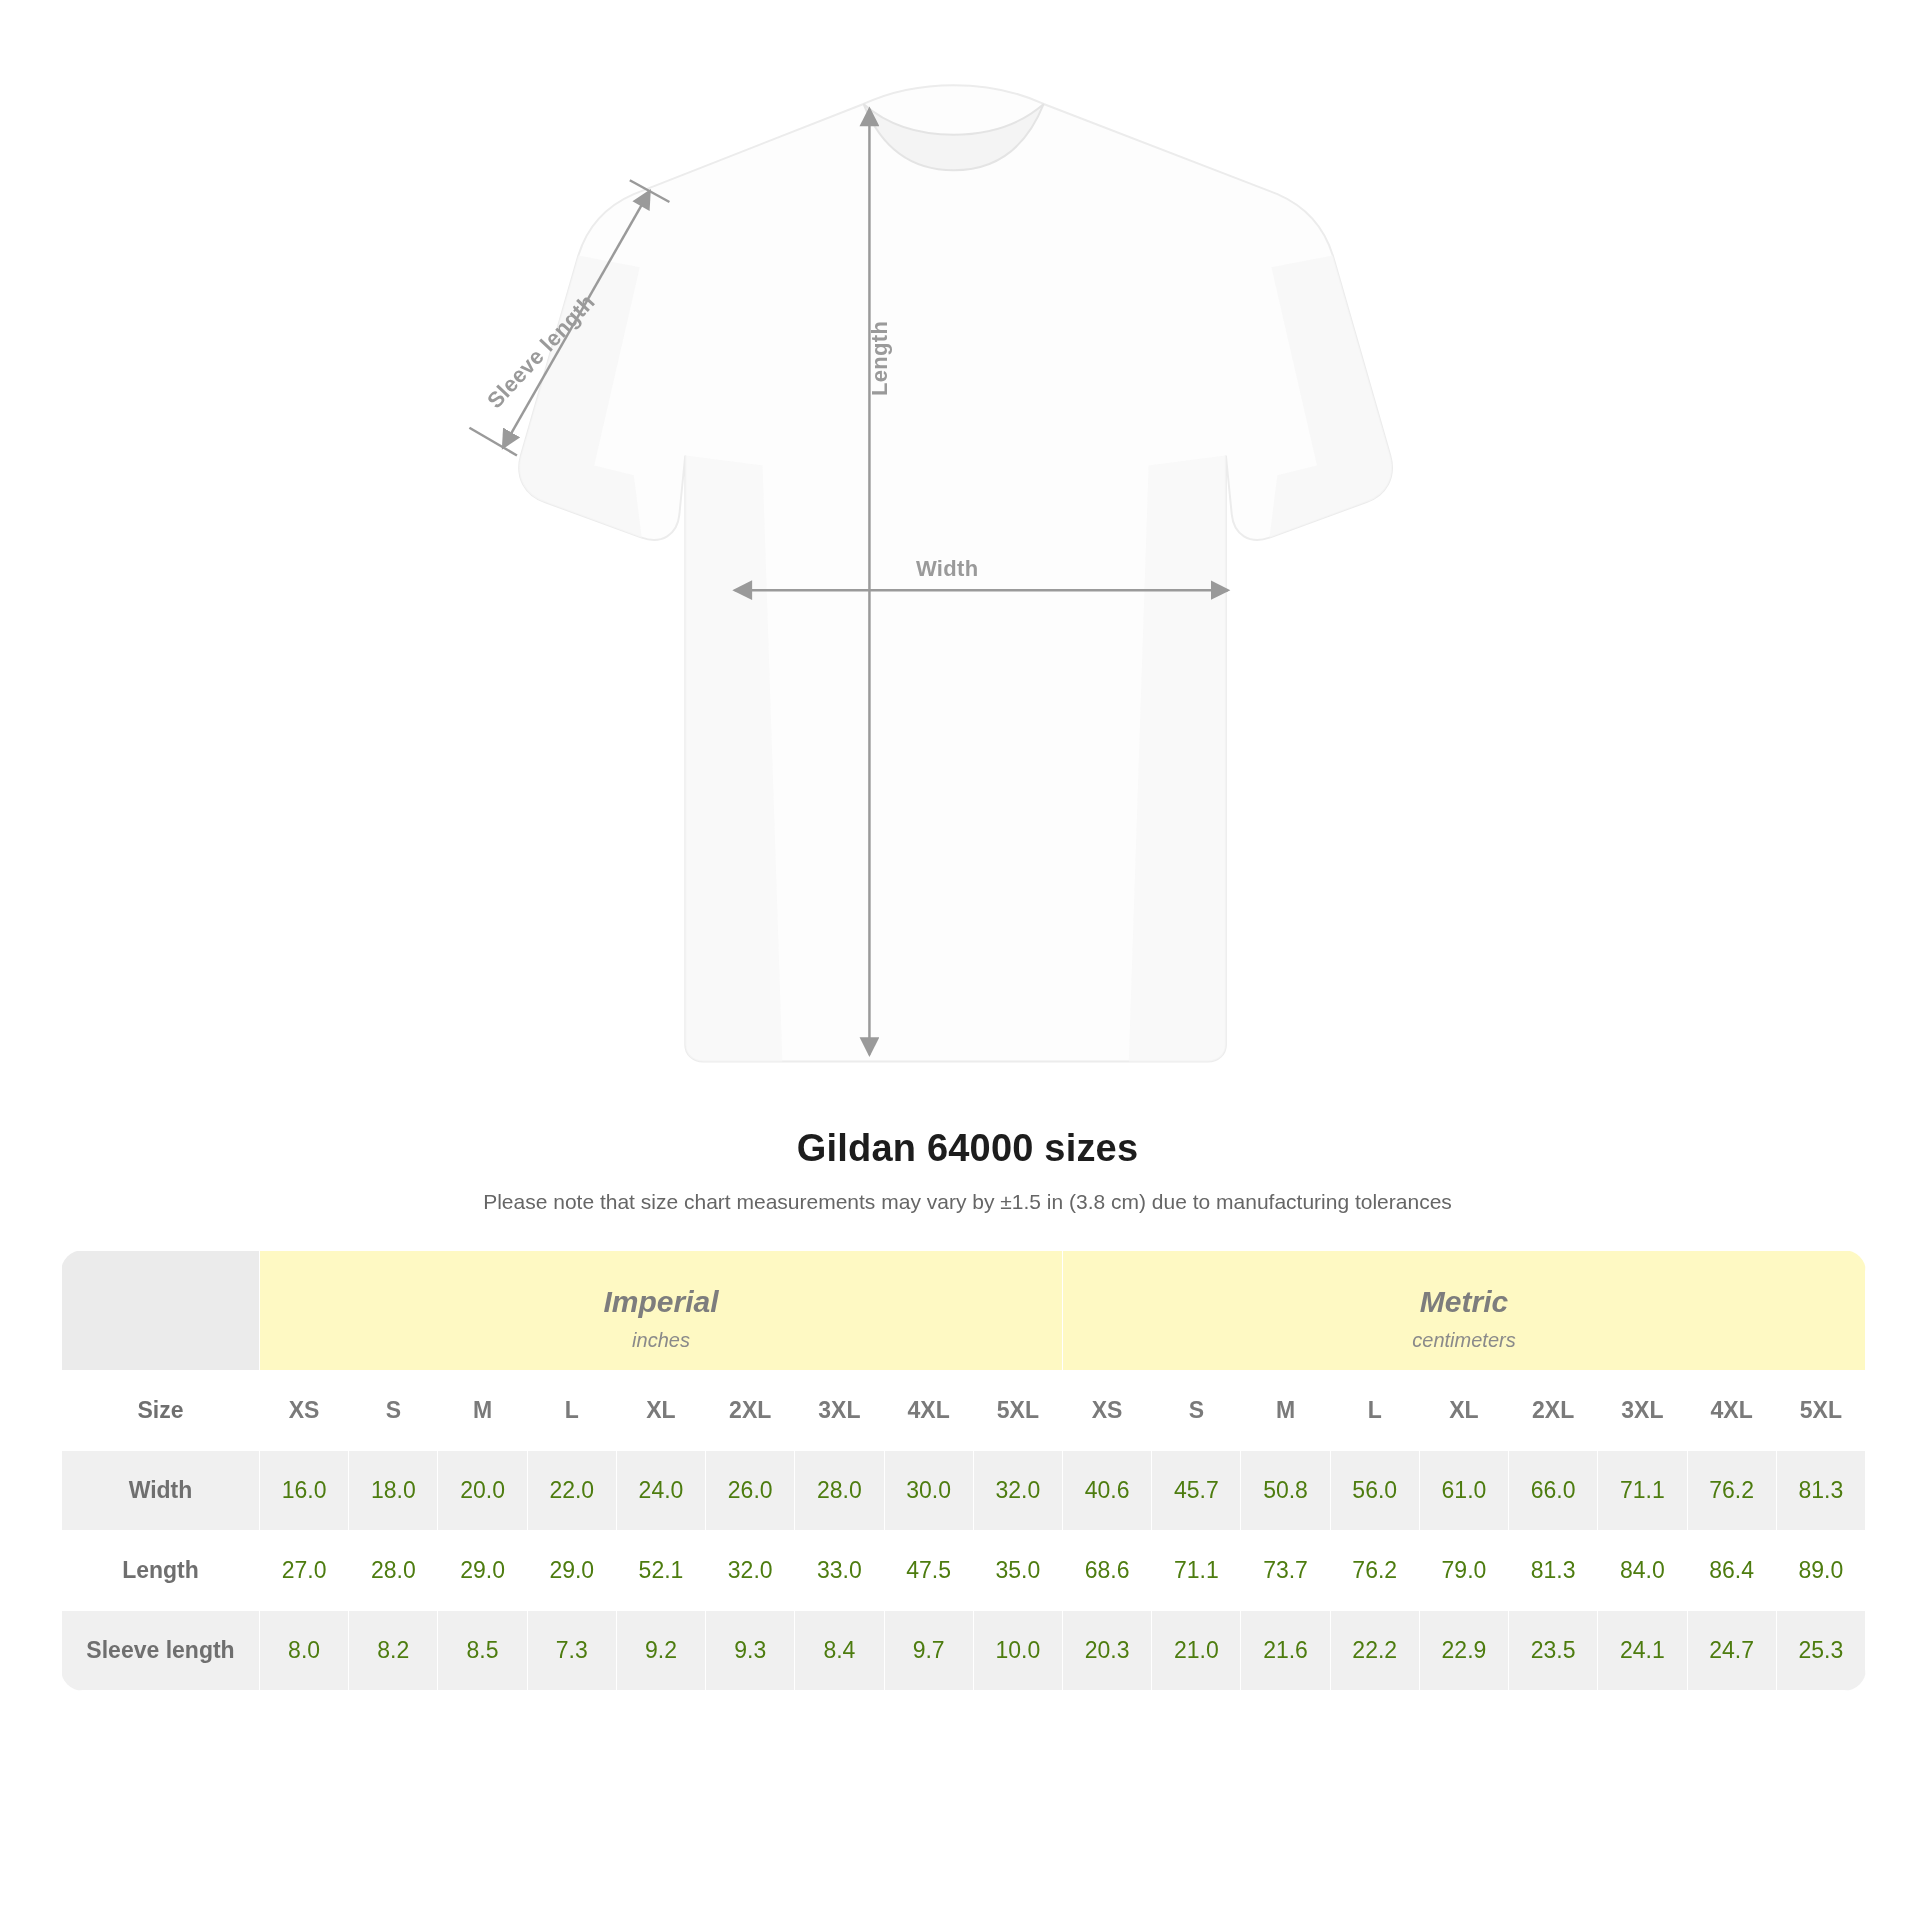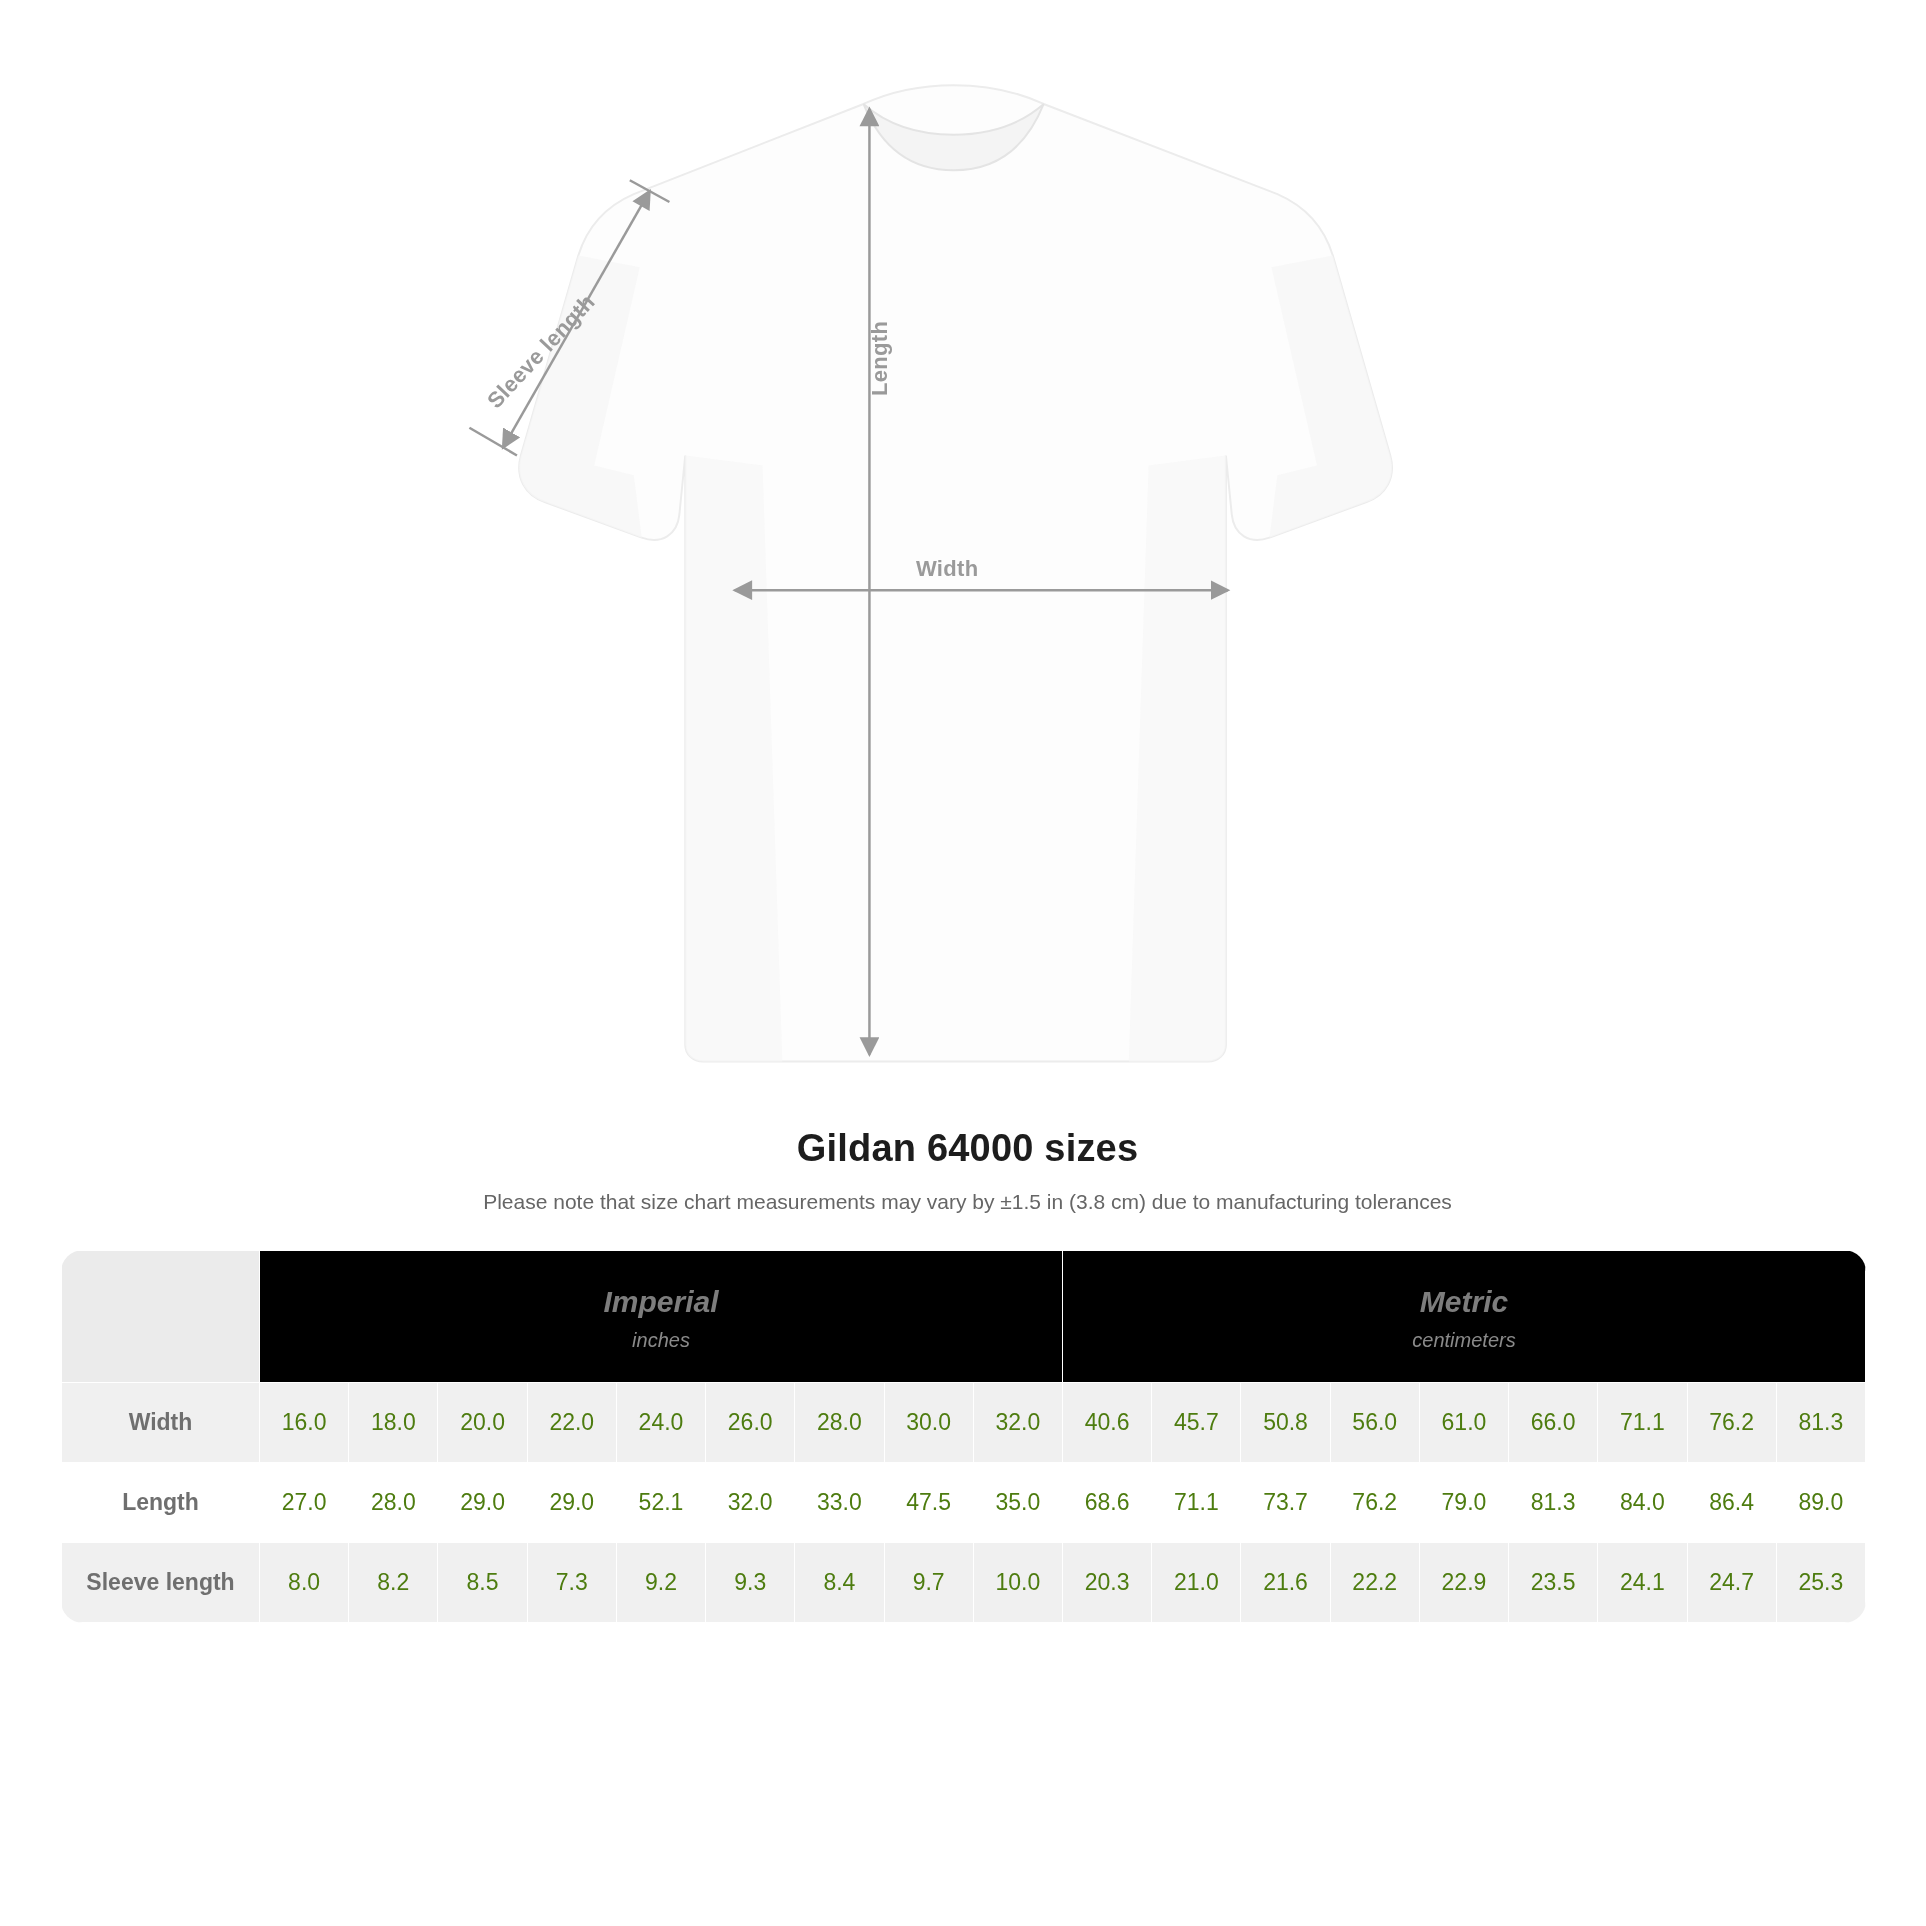--- a/index.html
+++ b/index.html
@@ -87,22 +87,22 @@
     border-collapse: collapse;
     width: 100%;
     table-layout: fixed;
   }
   table.size-table td, table.size-table th {
     border: 1px solid #ffffff;
     text-align: center;
     vertical-align: middle;
   }
   .unit-head {
-    background: #000000;
-    padding: 34px 0 30px 0;
+    background: #fef9c3;
+    padding: 34px 0 18px 0;
   }
   .unit-head .unit-name {
     font-size: 30px;
     font-weight: bold;
     font-style: italic;
     color: #7d7d7d;
   }
   .unit-head .unit-sub {
     font-size: 20px;
     font-style: italic;
@@ -218,20 +218,41 @@
             <td class="corner-cell"></td>
             <td class="unit-head" colspan="9">
               <div class="unit-name">Imperial</div>
               <div class="unit-sub">inches</div>
             </td>
             <td class="unit-head" colspan="9">
               <div class="unit-name">Metric</div>
               <div class="unit-sub">centimeters</div>
             </td>
           </tr>
+          <tr class="hdr-row row-odd">
+            <td class="rowlabel">Size</td>
+            <td>XS</td>
+            <td>S</td>
+            <td>M</td>
+            <td>L</td>
+            <td>XL</td>
+            <td>2XL</td>
+            <td>3XL</td>
+            <td>4XL</td>
+            <td>5XL</td>
+            <td>XS</td>
+            <td>S</td>
+            <td>M</td>
+            <td>L</td>
+            <td>XL</td>
+            <td>2XL</td>
+            <td>3XL</td>
+            <td>4XL</td>
+            <td>5XL</td>
+          </tr>
           <tr class="data-row row-even">
             <td class="rowlabel">Width</td>
             <td>16.0</td>
             <td>18.0</td>
             <td>20.0</td>
             <td>22.0</td>
             <td>24.0</td>
             <td>26.0</td>
             <td>28.0</td>
             <td>30.0</td>

